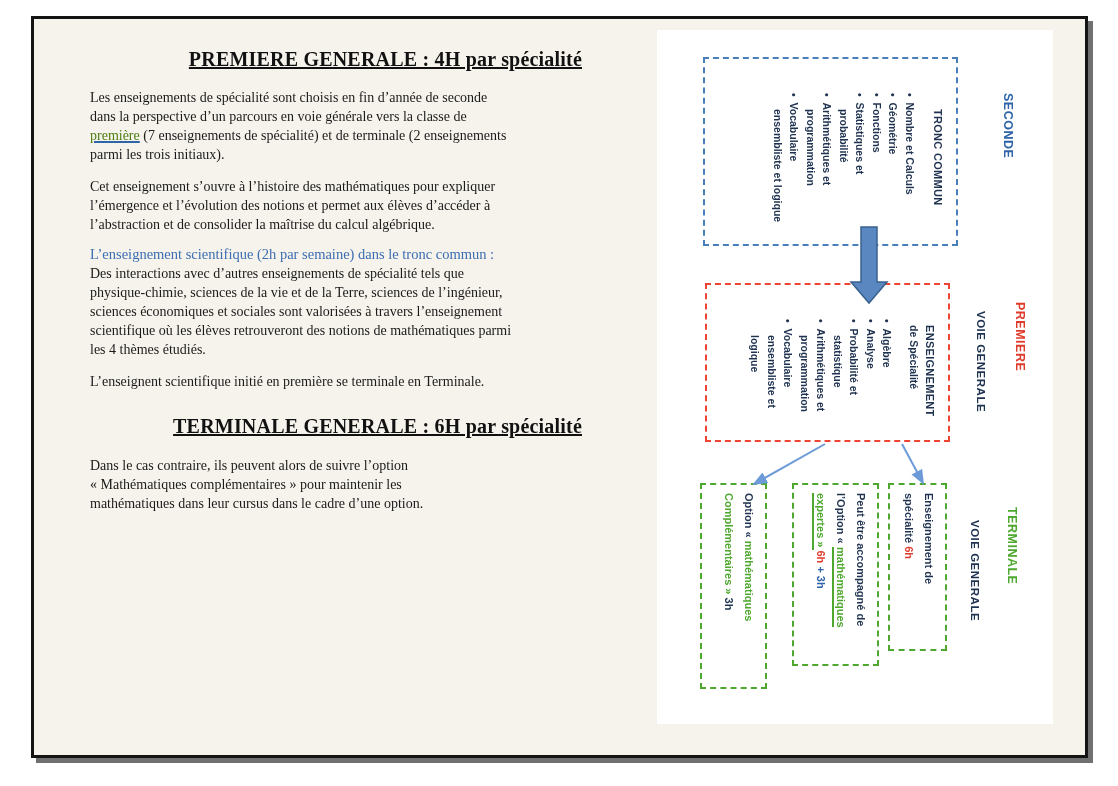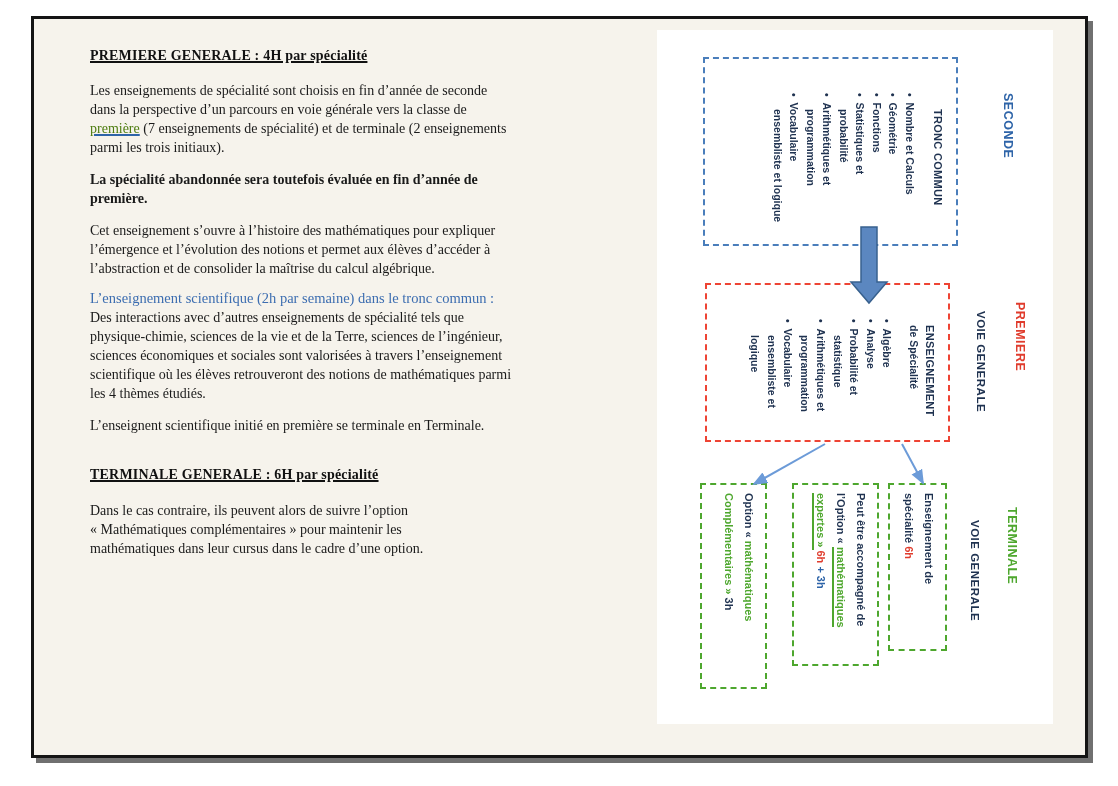--- a/index.html
+++ b/index.html
@@ -10,25 +10,25 @@
   .frame{
     position:absolute;left:31px;top:16px;width:1051px;height:736px;
     border:3px solid #141414;background:var(--c-cream);
     box-shadow:5px 5px 0 rgba(35,35,35,.65);
   }
   
   .leftcol{
     position:absolute;left:90px;top:48px;width:492px;z-index:3;
   }
   .doc-title{
-    font-size:14px;font-weight:bold;text-align:left;
+    font-size:20px;font-weight:bold;text-align:right;
     text-decoration:underline;text-decoration-thickness:2px;
     letter-spacing:.2px;color:#111;
   }
-  .doc-title.second{margin-top:32px;}
+  .doc-title.second{margin-top:24px;}
   .para{
     font-size:14px;line-height:19px;white-space:pre-line;margin-top:13px;
   }
   .para.first{margin-top:17px;}
   .para.bold{font-weight:bold;}
   .blue-head{
     margin-top:11px;font-size:14.5px;line-height:19px;font-weight:normal;
     color:var(--c-heading_blue);
   }
   .para.tight{margin-top:0;}
@@ -99,22 +99,20 @@
 <div class="frame"></div>
 
 <div class="leftcol">
   <div class="doc-title">PREMIERE GENERALE : 4H par spécialité</div>
 
   <div class="para first"><span>Les enseignements de spécialité sont choisis en fin d’année de seconde
 dans la perspective d’un parcours en voie générale vers la classe de
  </span><span class="link">première</span><span> (7 enseignements de spécialité) et de terminale (2 enseignements
 parmi les trois initiaux).</span></div>
 
-  <div class="para bold">La spécialité abandonnée sera toutefois évaluée en fin d’année de
-première.</div>
 
   <div class="para">Cet enseignement s’ouvre à l’histoire des mathématiques pour expliquer
 l’émergence et l’évolution des notions et permet aux élèves d’accéder à
 l’abstraction et de consolider la maîtrise du calcul algébrique.</div>
 
   <div class="blue-head">L’enseignement scientifique (2h par semaine) dans le tronc commun :</div>
   <div class="para tight">Des interactions avec d’autres enseignements de spécialité tels que
 physique-chimie, sciences de la vie et de la Terre, sciences de l’ingénieur,
 sciences économiques et sociales sont valorisées à travers l’enseignement
 scientifique où les élèves retrouveront des notions de mathématiques parmi

